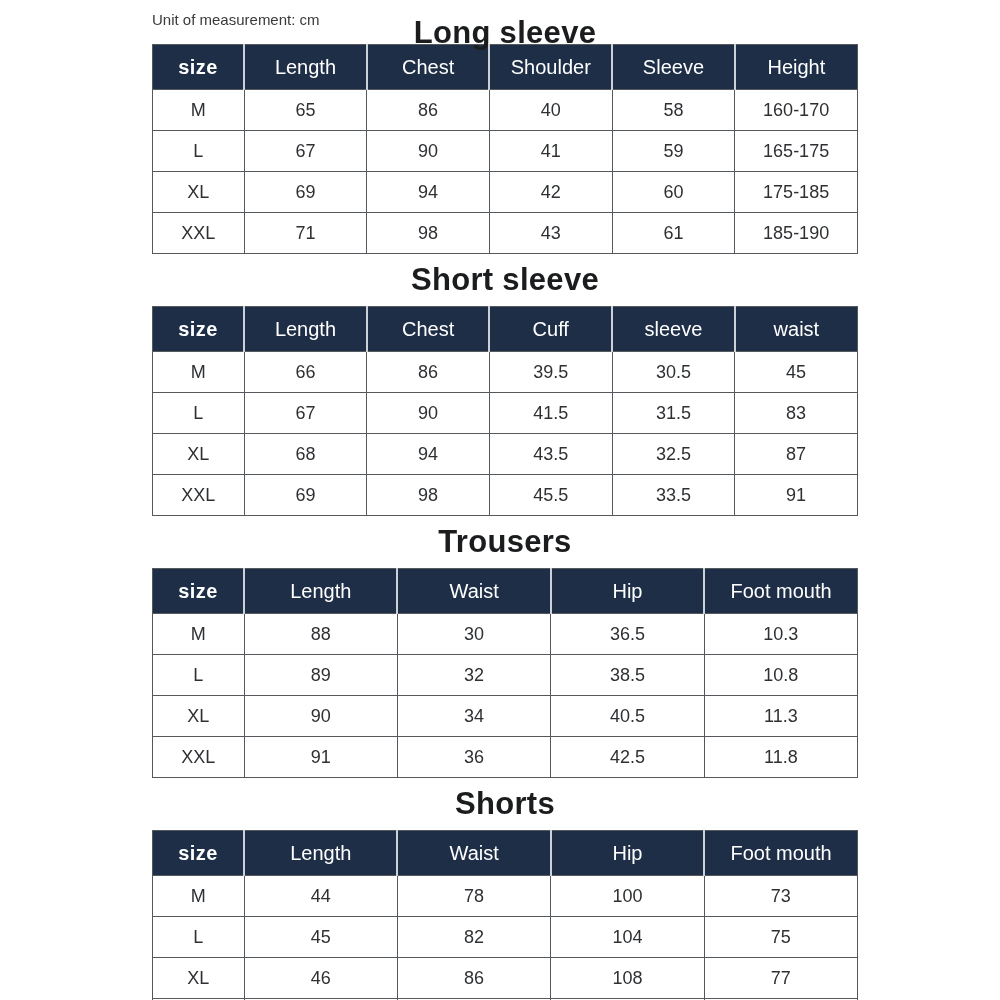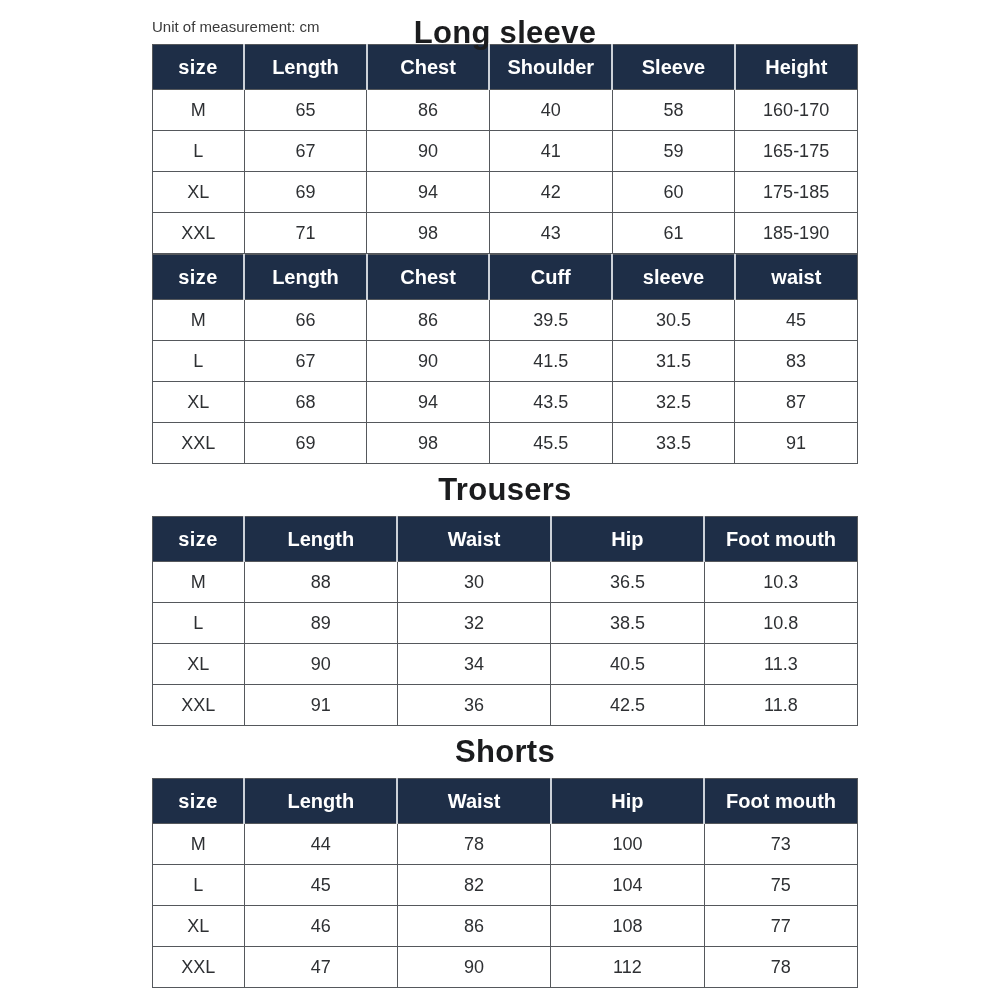--- a/index.html
+++ b/index.html
@@ -33,35 +33,35 @@
     margin: 16px;
     font-size: 31px;
     font-weight: 700;
     color: var(--title-text, #1b1c1e);
     letter-spacing: 0.3px;
     line-height: 1.1;
   }
   .unit-note {
     position: absolute;
     left: 0;
-    bottom: 9px;
+    bottom: 16px;
     font-size: 15px;
     color: #3a3a3a;
     white-space: nowrap;
   }
   table.size-table {
     width: 100%;
     border-collapse: collapse;
     table-layout: fixed;
     border: 1.6px solid var(--grid-border, #55585c);
   }
   table.size-table thead th {
     background: var(--header-bg, #1e2e47);
     color: var(--header-text, #ffffff);
-    font-weight: 700;
+    font-weight: 400;
     font-size: 20px;
     height: 42px;
     border-left: 2px solid #ccd1d8;
     border-bottom: 1.6px solid var(--grid-border, #55585c);
   }
   table.size-table thead th:first-child {
     border-left: none;
     font-weight: 700;
     font-size: 20px;
     letter-spacing: 0.5px;
@@ -136,20 +136,23 @@
             <td>98</td>
             <td>43</td>
             <td>61</td>
             <td>185-190</td>
           </tr>
         </tbody>
       </table>
   </section>
 
   <section>
+    <div class="title-row">
+      <h2 class="chart-title">Short sleeve</h2>
+    </div>
     <table class="size-table">
         <colgroup>
           <col style="width: 13%;">
           <col style="width: 17.4%;">
           <col style="width: 17.4%;">
           <col style="width: 17.4%;">
           <col style="width: 17.4%;">
           <col style="width: 17.4%;">
         </colgroup>
         <thead>

